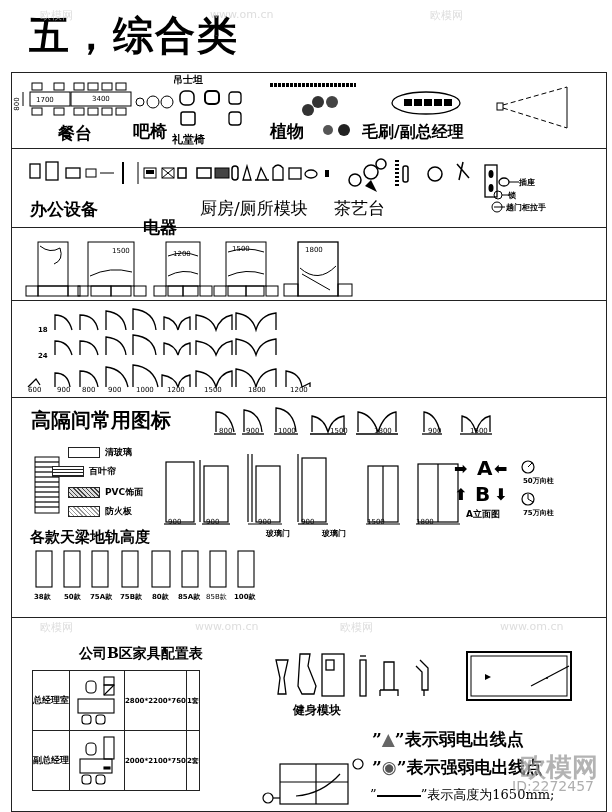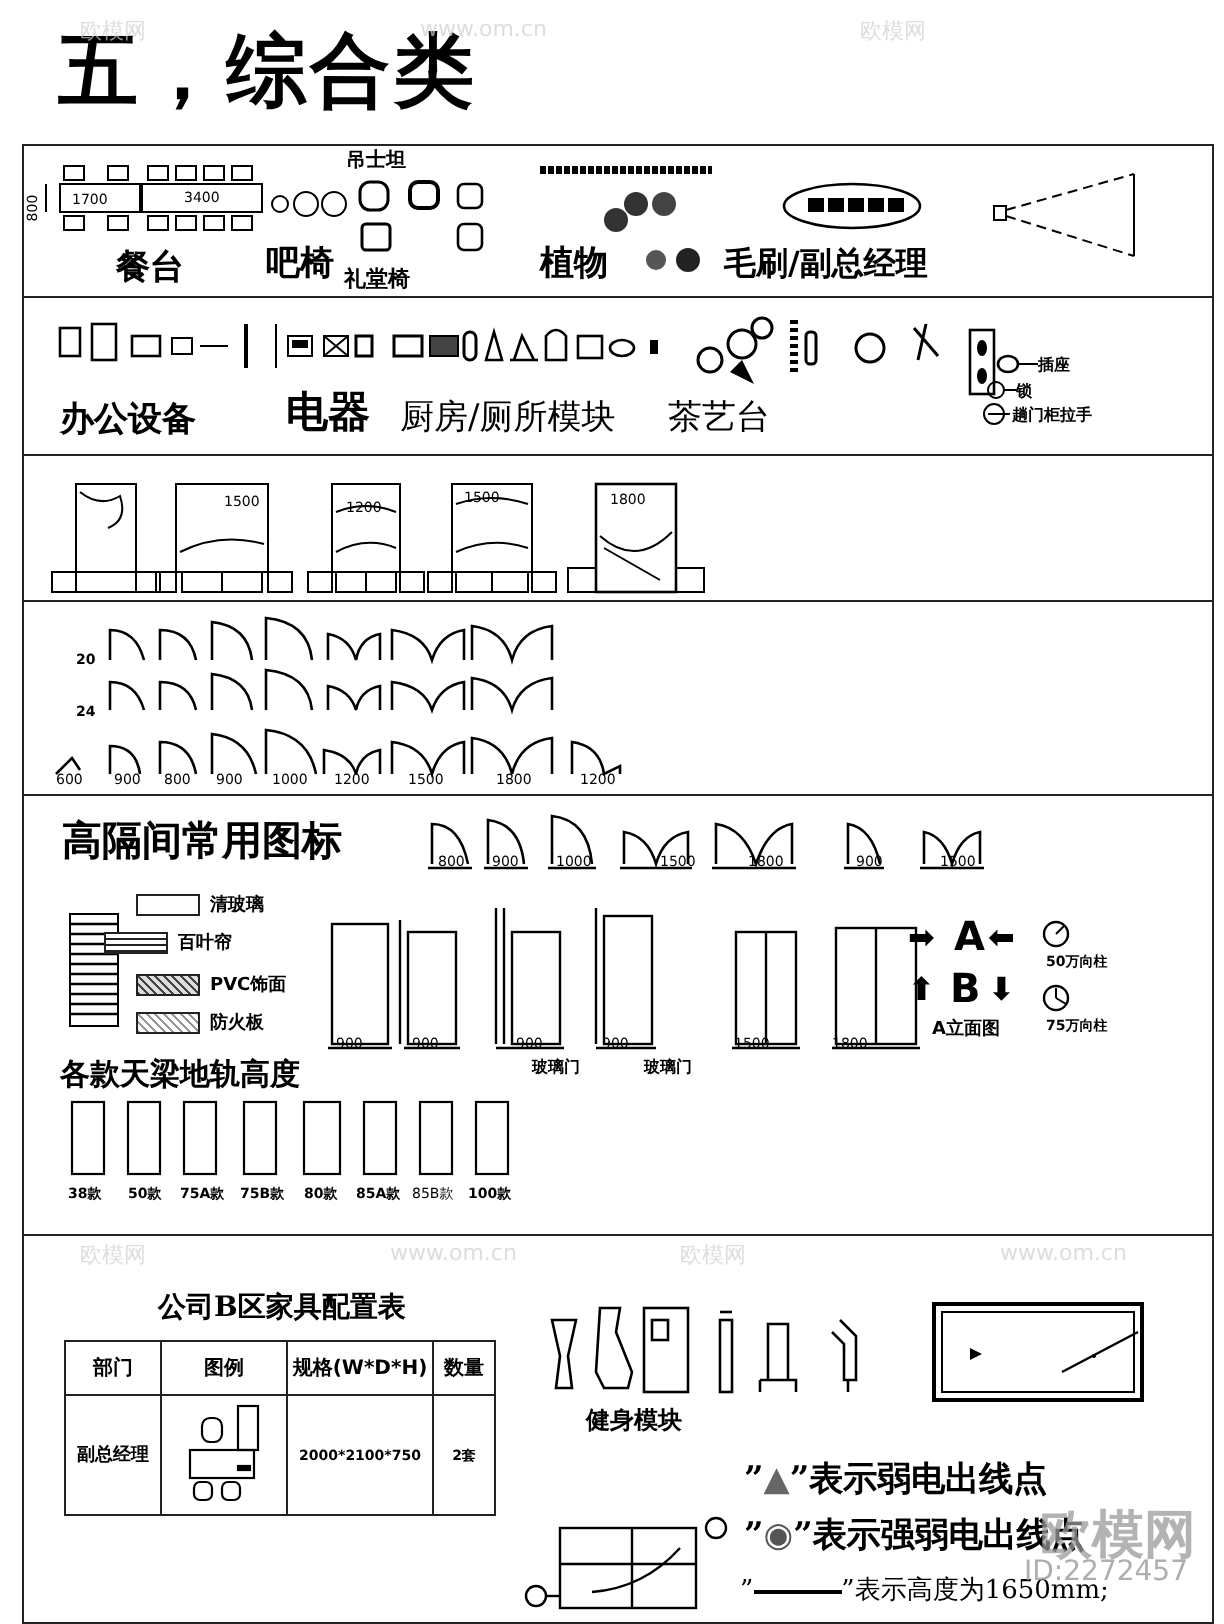--- a/index.html
+++ b/index.html
@@ -156,21 +156,21 @@
     <line x1="14" y1="5" x2="20" y2="5" stroke="#000"></line>
   </svg>
   <div class="abs small" style="left:508px;top:190px;font-size:8px">锁</div>
   <svg style="left:491px;top:201px" width="14" height="12" viewBox="0 0 14 12">
     <circle cx="6" cy="6" r="5" fill="none" stroke="#000"></circle>
     <line x1="3" y1="6" x2="14" y2="6" stroke="#000"></line>
   </svg>
   <div class="abs small" style="left:506px;top:202px;font-size:8px">趟门柜拉手</div>
 
   <div class="abs lbl" style="left:30px;top:198px;font-size:17px">办公设备</div>
-  <div class="abs lbl" style="left:143px;top:192px;font-size:21px">电器</div>
+  <div class="abs lbl" style="left:143px;top:216px;font-size:17px">电器</div>
   <div class="abs lbl-light" style="left:200px;top:197px;font-size:17px">厨房/厕所模块</div>
   <div class="abs lbl-light" style="left:334px;top:197px;font-size:17px">茶艺台</div>
 </div>
 
 <div>
   <svg style="left:20px;top:240px" width="340" height="56" viewBox="0 0 340 56">
 
     <rect x="18" y="2" width="30" height="44" fill="none" stroke="#000"></rect>
     <path d="M20 6 Q30 14 40 8 Q44 20 34 24" fill="none" stroke="#000"></path>
     <rect x="6" y="46" width="12" height="10" fill="none" stroke="#000"></rect>
@@ -203,21 +203,21 @@
     <rect x="264" y="44" width="14" height="12" fill="none" stroke="#000"></rect>
     <rect x="318" y="44" width="14" height="12" fill="none" stroke="#000"></rect>
   </svg>
   <div class="abs tiny" style="left:112px;top:247px">1500</div>
   <div class="abs tiny" style="left:173px;top:250px">1200</div>
   <div class="abs tiny" style="left:232px;top:245px">1500</div>
   <div class="abs tiny" style="left:305px;top:246px">1800</div>
 </div>
 
 <div>
-  <div class="abs tiny" style="left:38px;top:326px;font-weight:bold">20</div>
+  <div class="abs tiny" style="left:38px;top:326px;font-weight:bold">18</div>
   <div class="abs tiny" style="left:38px;top:352px;font-weight:bold">24</div>
   <svg style="left:40px;top:305px" width="280" height="90" viewBox="0 0 280 90">
     <g fill="none" stroke="#000" stroke-width="1.3">
 
       <path d="M15 25 L15 10 Q28 10 32 25"></path>
         <path d="M40 25 L40 10 Q55 10 58 25"></path>
       <path d="M66 25 L66 6 Q84 8 86 25"></path>
         <path d="M93 25 L93 4 Q114 6 116 25"></path>
       <path d="M124 25 L124 12 Q135 14 138 25 Q140 14 150 12 L150 25"></path>
       <path d="M156 25 L156 10 Q172 12 176 25 Q180 12 192 10 L192 25"></path>
@@ -384,25 +384,37 @@
   <div class="abs tiny" style="left:152px;top:592px;font-weight:bold">80款</div>
   <div class="abs tiny" style="left:178px;top:592px;font-weight:bold">85A款</div>
   <div class="abs tiny" style="left:206px;top:592px;font-weight:normal">85B款</div>
   <div class="abs tiny" style="left:234px;top:592px;font-weight:bold">100款</div>
 </div>
 
 <div>
   <div class="abs lbl-light" style="left:79px;top:645px;font-size:14px;font-weight:bold">公司B区家具配置表</div>
   <table class="furn">
     <tbody>
-        <tr>
-      <th style="width:47px">部门</th>
-      <th style="width:62px">图例</th>
-      <th style="width:72px">规格(W*D*H)</th>
-      <th style="width:30px">数量</th>
+    <tr style="height:60px">
+      <td class="small">总经理室</td>
+      <td>
+        <svg style="position:relative" width="54" height="54" viewBox="0 0 54 54">
+          <g fill="none" stroke="#000" stroke-width="1.1">
+            <rect x="8" y="26" width="36" height="14"></rect>
+                <rect x="34" y="4" width="10" height="8"></rect>
+                <rect x="34" y="12" width="10" height="10"></rect>
+            <line x1="34" y1="22" x2="44" y2="12"></line>
+                <rect x="16" y="8" width="10" height="12" rx="4"></rect>
+            <rect x="12" y="42" width="9" height="9" rx="3"></rect>
+                <rect x="26" y="42" width="9" height="9" rx="3"></rect>
+          </g>
+        </svg>
+      </td>
+      <td class="tiny" style="font-weight:bold">2800*2200*760</td>
+      <td class="tiny" style="font-weight:bold">1套</td>
     </tr>
     <tr style="height:60px">
       <td class="small">副总经理</td>
       <td>
         <svg style="position:relative" width="54" height="54" viewBox="0 0 54 54">
           <g fill="none" stroke="#000" stroke-width="1.1">
             <rect x="10" y="26" width="32" height="14"></rect>
                 <rect x="34" y="4" width="10" height="22"></rect>
             <rect x="16" y="10" width="10" height="12" rx="4"></rect>
                 <rect x="34" y="34" width="6" height="2" fill="#000"></rect>

